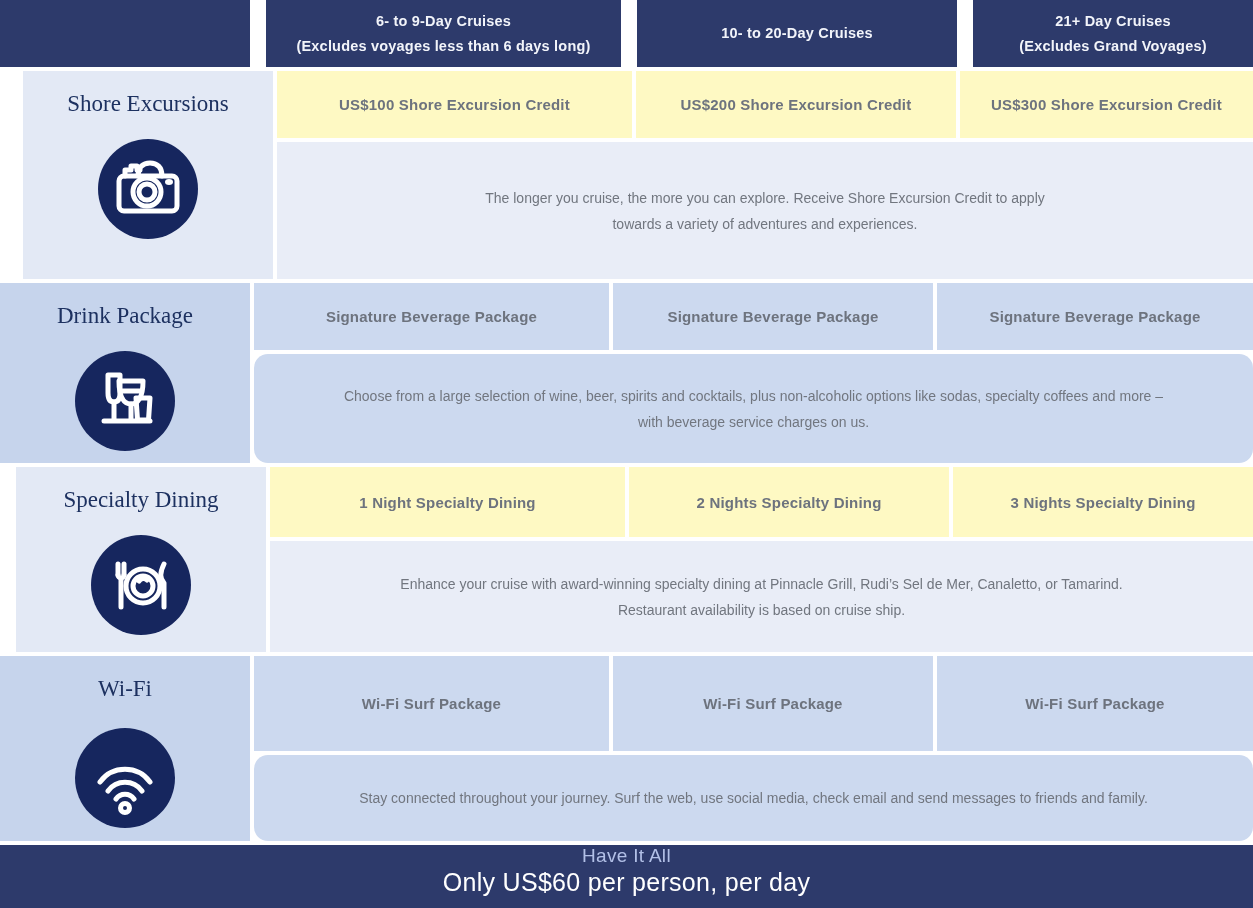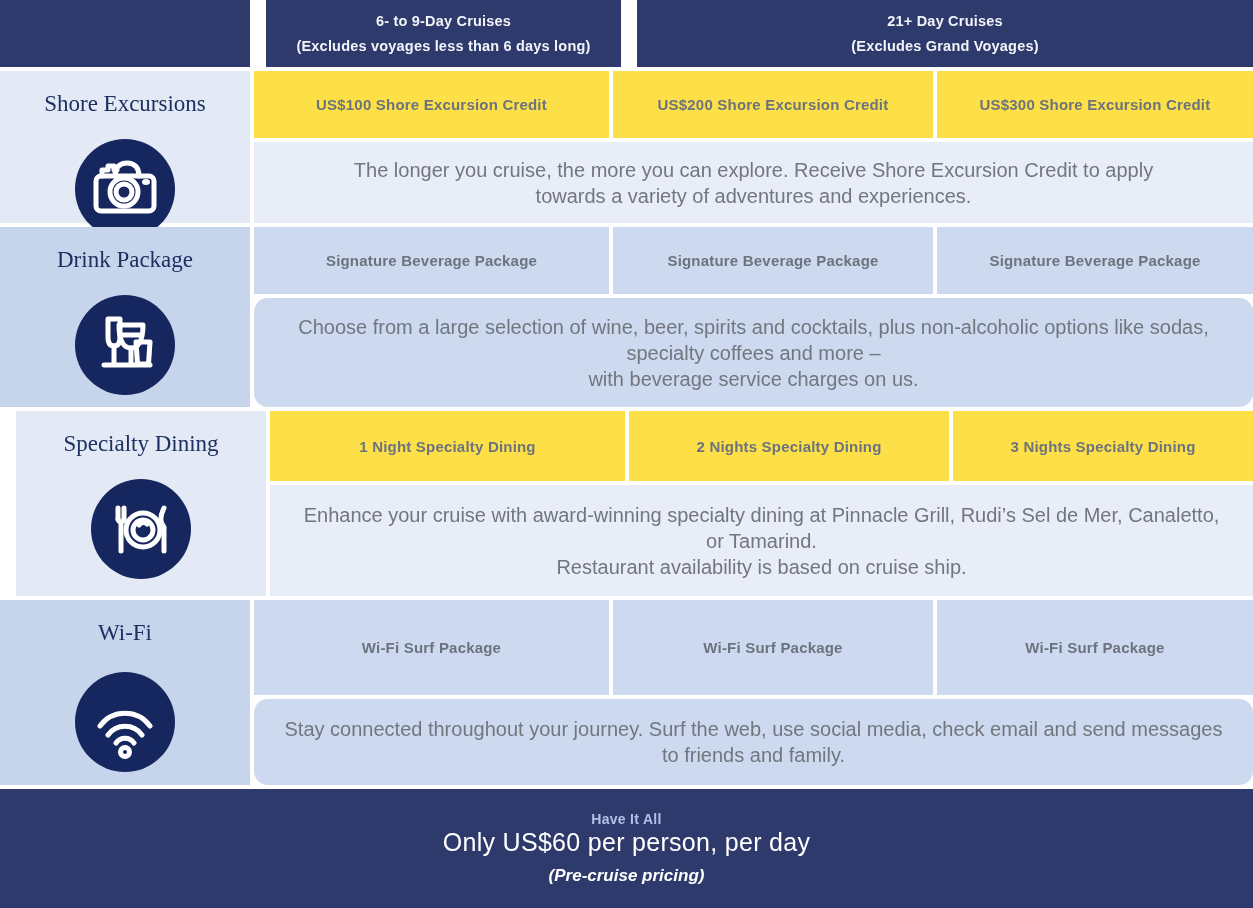--- a/index.html
+++ b/index.html
@@ -68,71 +68,75 @@
     letter-spacing: .2px;
     color: #6d737e;
   }
   .desc-cell {
     flex: 1 1 auto;
     display: flex;
     align-items: center;
     justify-content: center;
     text-align: center;
     color: #71767f;
-    font-size: 20px;
+    font-size: 14px;
     line-height: 26px;
     white-space: pre-line;
     padding: 0 28px;
   }
 
   
   .row-light .left-cell  { background: #e3e9f5; }
-  .row-light .value-cell { background: #fde047; }
+  .row-light .value-cell { background: #fef9c3; }
   .row-light .desc-cell  { background: #e9edf7; }
   .row-dark  .left-cell  { background: #c6d4ec; }
   .row-dark  .value-cell { background: #ccd9ef; }
   .row-dark  .desc-cell  { background: #ccd9ef; border-radius: 14px; }
 
-  .row-shore  { height: 152px; }
+  .row-shore  { height: 208px; margin-left: 23px; }
   .row-shore  .values-band { height: 67px; }
   .row-drink  { height: 180px; }
   .row-drink  .values-band { height: 67px; }
   .row-dining { height: 185px; padding-left: 16px; }
   .row-dining .values-band { height: 70px; }
   .row-wifi   { height: 185px; }
   .row-wifi   .values-band { height: 95px; border-radius: 10px; }
   .row-wifi   .left-cell   { gap: 26px; }
 
   
   .banner {
     flex: 1 1 auto;
     background: #2d3a6b;
     display: flex;
     flex-direction: column;
     align-items: center;
     justify-content: center;
     text-align: center;
     gap: 1px;
   }
-  .banner-title { color: #b2c0e7; font-weight: 700; font-size: 14px; letter-spacing: .3px; }
+  .banner-title { color: #b2c0e7; font-weight: 400; font-size: 19px; letter-spacing: .3px; }
   .banner-price { color: #ffffff; font-size: 25px; letter-spacing: .3px; }
   .banner-note  { color: #ffffff; font-weight: 700; font-style: italic; font-size: 17px; margin-top: 8px; }
 
   .glyph { stroke: #ffffff; stroke-width: 5; fill: none; stroke-linecap: round; stroke-linejoin: round; }
 </style>
 </head>
 <body>
 
 <div class="page">
 
   <div class="header-row">
     <div class="corner-cell"></div>
     <div class="head-cell c1">
       <div>6- to 9-Day Cruises</div>
       <div class="sub">(Excludes voyages less than 6 days long)</div>
+    </div>
+    <div class="head-cell c2">
+      <div>10- to 20-Day Cruises</div>
+
     </div>
     <div class="head-cell c3">
       <div>21+ Day Cruises</div>
       <div class="sub">(Excludes Grand Voyages)</div>
     </div>
   </div>
 
   <div class="feature-row row-light row-shore">
     <div class="left-cell">
       <div class="left-label">Shore Excursions</div>

